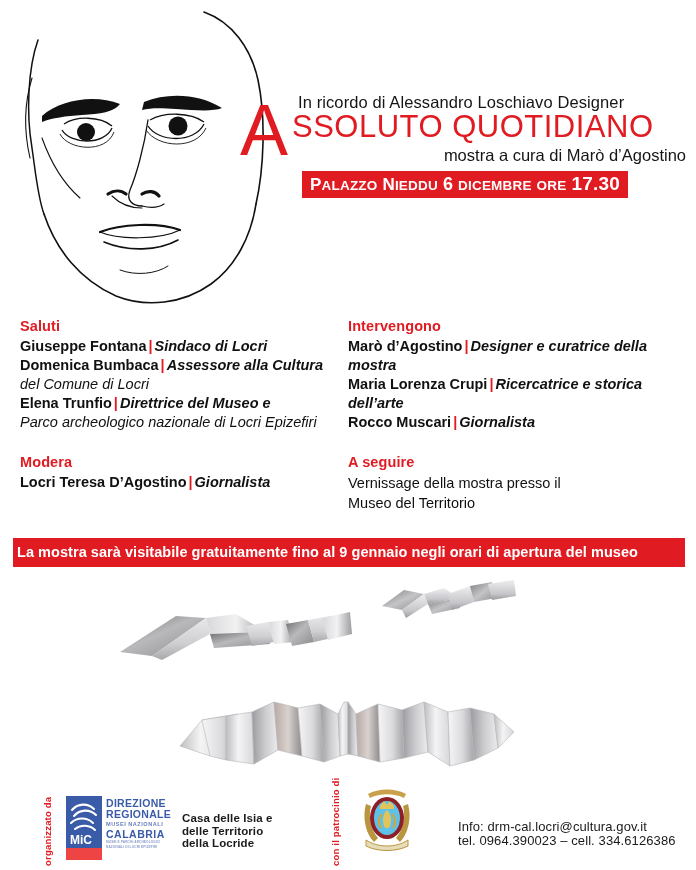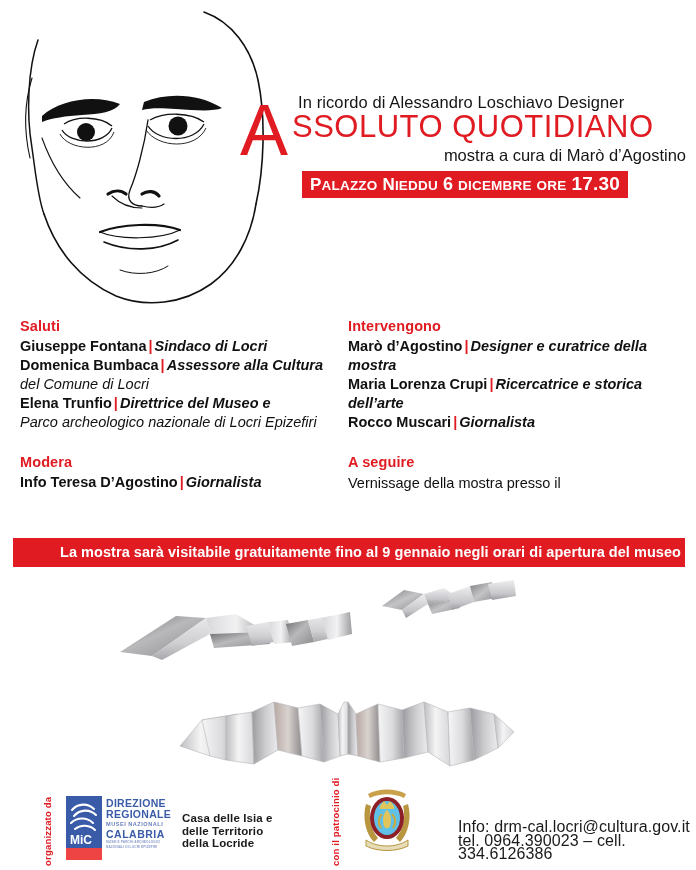--- a/index.html
+++ b/index.html
@@ -69,21 +69,21 @@
   .entry .role { font-style: italic; font-weight: 700; }
   .entry .cont { font-style: italic; }
   .gap { height: 22px; }
   .plain { font-size: 14.5px; line-height: 20px; color: #111; }
 
   
   .info-banner {
     position: absolute; left: 13px; top: 538px; width: 672px;
     background: #E01B22; color: #fff;
     font-size: 14.5px; font-weight: 700;
-    text-align: right; padding: 6px 4px 7px 4px;
+    text-align: left; padding: 6px 4px 7px 4px;
     letter-spacing: .05px; white-space: nowrap;
   }
 
   
   .sculptures { position: absolute; left: 0; top: 580px; width: 696px; height: 200px; }
   .sculptures svg { display:block; }
   .sc-a { position:absolute; left:118px; top:18px; }
   .sc-b { position:absolute; left:380px; top:0px; }
   .sc-c { position:absolute; left:178px; top:110px; }
 
@@ -112,21 +112,21 @@
   .casa-text {
     position:absolute; left:182px; top:36px;
     font-size: 11.5px; font-weight:700; line-height:12.5px;
     color:#1a1a1a; letter-spacing:.1px;
   }
 
   .crest { position:absolute; left:358px; top:8px; width:58px; height:70px; }
 
   .contact {
     position:absolute; left:458px; top:44px;
-    font-size: 16px; line-height:13.5px; color:#1a1a1a; letter-spacing:.1px;
+    font-size: 13px; line-height:13.5px; color:#1a1a1a; letter-spacing:.1px;
   }
 </style>
 </head>
 <body>
 
 <div class="poster">
 
   <div class="face-art">
     <svg viewBox="0 0 300 300" xmlns="http://www.w3.org/2000/svg">
       <g fill="none" stroke="#111" stroke-width="1.6" stroke-linecap="round">
@@ -201,41 +201,42 @@
       </div>
       <div class="entry">
         <span class="nm">Elena Trunfio</span><span class="sep">|</span><span class="role">Direttrice del Museo e</span>
         <div class="cont">Parco archeologico nazionale di Locri Epizefiri</div>
       </div>
 
       <div class="gap"></div>
 
       <div class="sec-head">Modera</div>
       <div class="entry">
-        <span class="nm">Info Teresa D’Agostino</span><span class="sep">|</span><span class="role">Giornalista</span>
+        <span class="nm">Locri Teresa D’Agostino</span><span class="sep">|</span><span class="role">Giornalista</span>
       </div>
     </div>
 
     <div class="col col-right">
       <div class="sec-head">Intervengono</div>
 
       <div class="entry">
         <span class="nm">Marò d’Agostino</span><span class="sep">|</span><span class="role">Designer e curatrice della mostra</span>
       </div>
       <div class="entry">
         <span class="nm">Maria Lorenza Crupi</span><span class="sep">|</span><span class="role">Ricercatrice e storica dell’arte</span>
       </div>
       <div class="entry">
         <span class="nm">Rocco Muscari</span><span class="sep">|</span><span class="role">Giornalista</span>
       </div>
 
       <div class="gap"></div>
 
       <div class="sec-head">A seguire</div>
       <div class="plain">Vernissage della mostra presso il</div>
+      <div class="plain">Museo del Territorio</div>
     </div>
   </div>
 
   <div class="info-banner">La mostra sarà visitabile gratuitamente fino al 9 gennaio negli orari di apertura del museo</div>
 
   <div class="sculptures">
     <svg class="sc-a" width="240" height="70" viewBox="0 0 240 70" xmlns="http://www.w3.org/2000/svg">
       <defs>
         <linearGradient id="mA1" x1="0" y1="0" x2="1" y2="1">
           <stop offset="0%" stop-color="#6e6e70"></stop>

